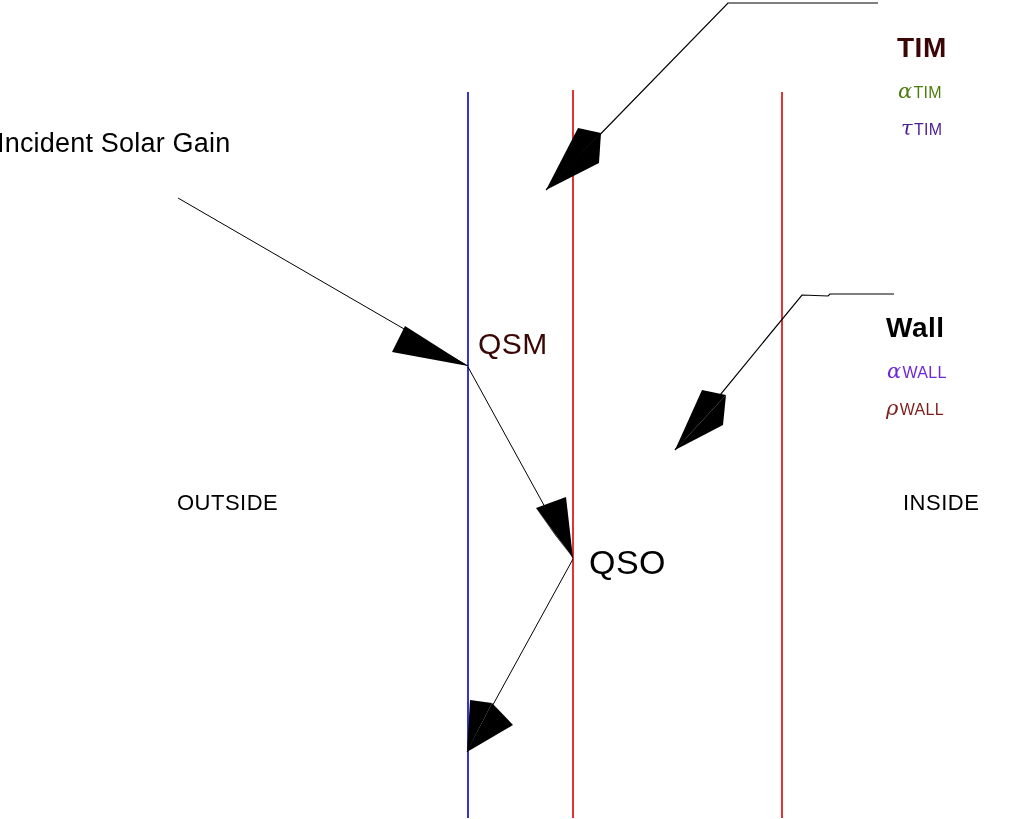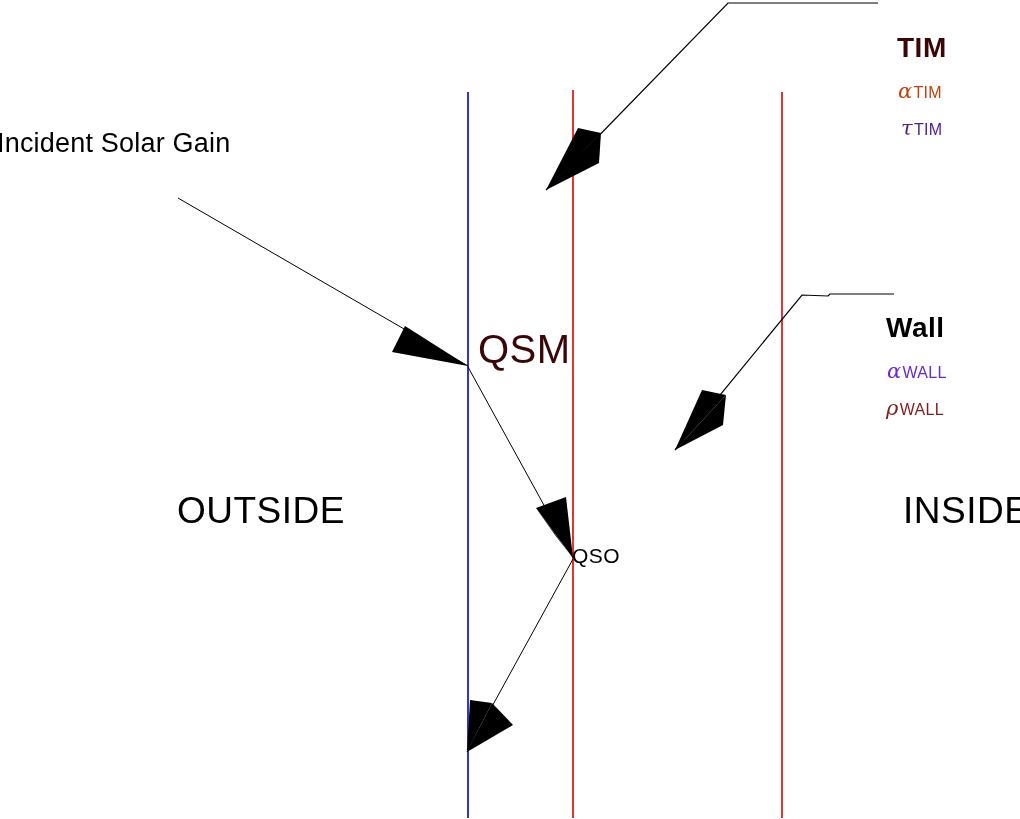--- a/index.html
+++ b/index.html
@@ -25,46 +25,46 @@
     height: 819px;
   }
   .lbl {
     position: absolute;
     white-space: nowrap;
     color: #000000;
     line-height: 1;
   }
   
   .region-label {
-    font-size: 37px;
+    font-size: 22px;
     letter-spacing: 0.5px;
   }
   #label-outside { left: 177px; top: 492px; }
   #label-inside  { left: 903px; top: 492px; }
 
   
   #label-incident {
     left: -3px;
     top: 130px;
     font-size: 27px;
     letter-spacing: 0.2px;
   }
 
   
   #label-qsm {
     left: 478px;
     top: 329px;
-    font-size: 40px;
+    font-size: 30px;
     color: #3a0606;
     letter-spacing: 0.5px;
   }
   #label-qso {
-    left: 572px;
+    left: 589px;
     top: 545px;
-    font-size: 21px;
+    font-size: 34px;
     color: #000000;
     letter-spacing: 0.5px;
     text-align: center;
   }
 
   
   .comp-title {
     font-size: 28px;
     font-weight: bold;
     letter-spacing: 0.5px;
@@ -80,21 +80,21 @@
     padding-right: 1px;
   }
   .comp-prop .sub {
     font-family: "Liberation Sans", sans-serif;
     font-style: normal;
     font-size: 16px;
   }
 
   
   #tim-title { left: 897px; top: 34px; color: #3a0606; }
-  #tim-alpha { left: 898px; top: 81px; color: #c2410c; }
+  #tim-alpha { left: 898px; top: 81px; color: #4d7c0f; }
   #tim-tau   { left: 901px; top: 118px; color: #4c1d95; }
 
   
   #wall-title { left: 886px; top: 314px; color: #000000; }
   #wall-alpha { left: 887px; top: 361px; color: #6d28d9; }
   #wall-rho   { left: 886px; top: 398px; color: #7f1d1d; }
 </style>
 </head>
 <body>
 

